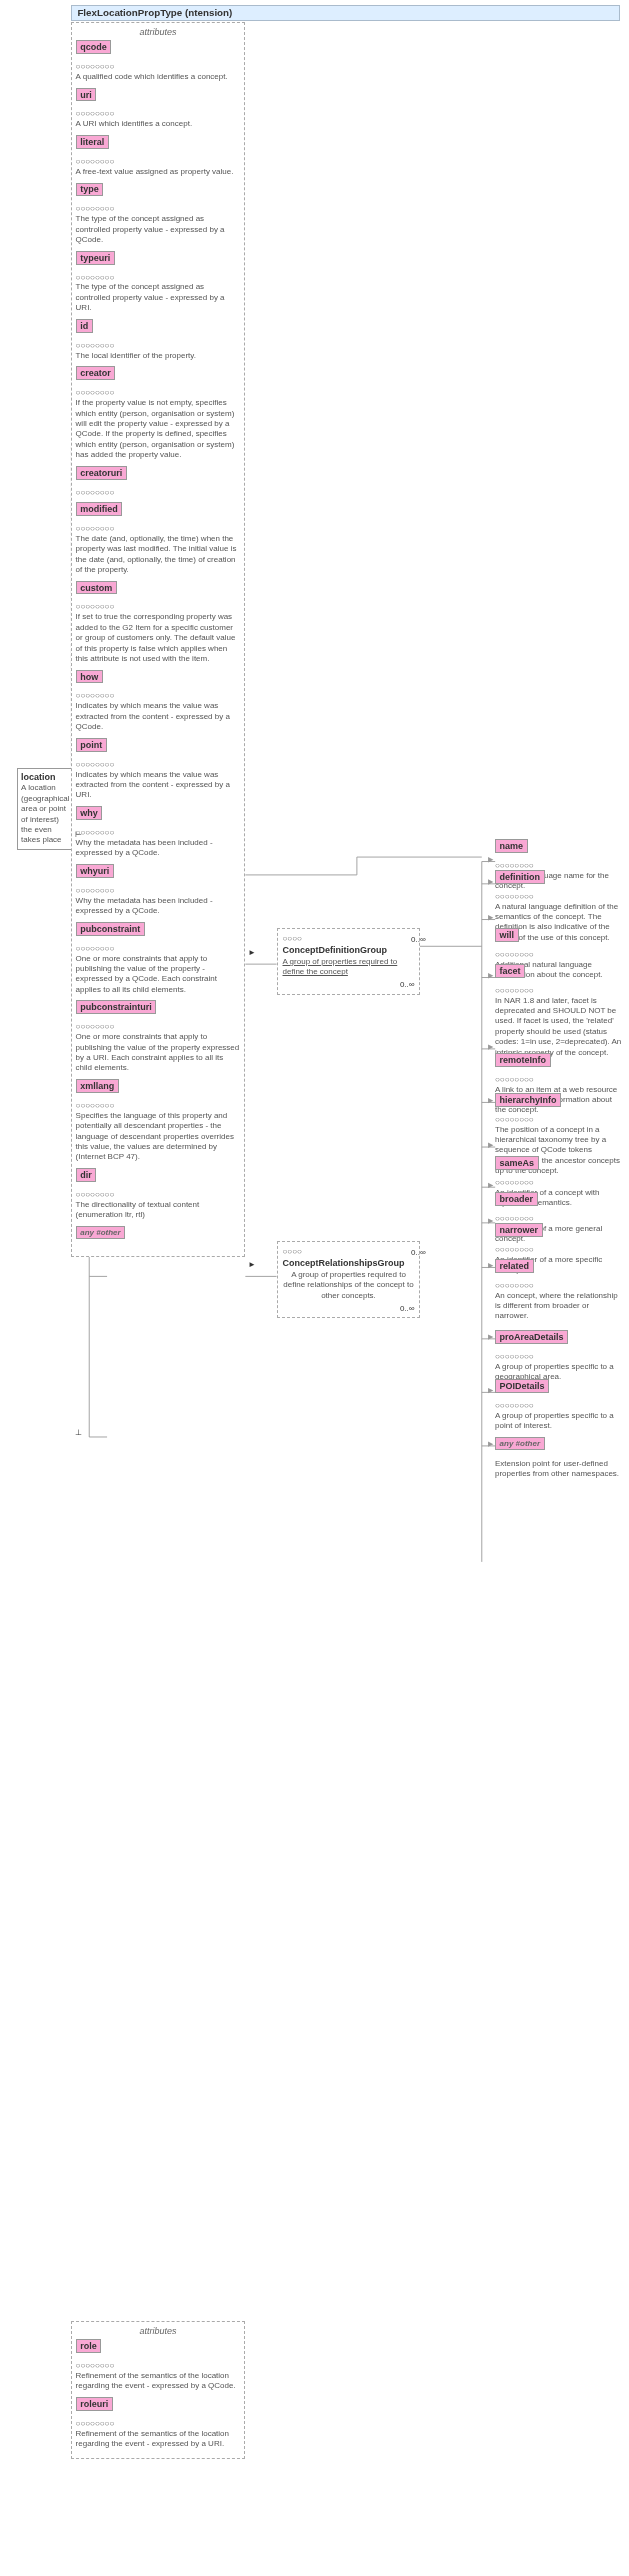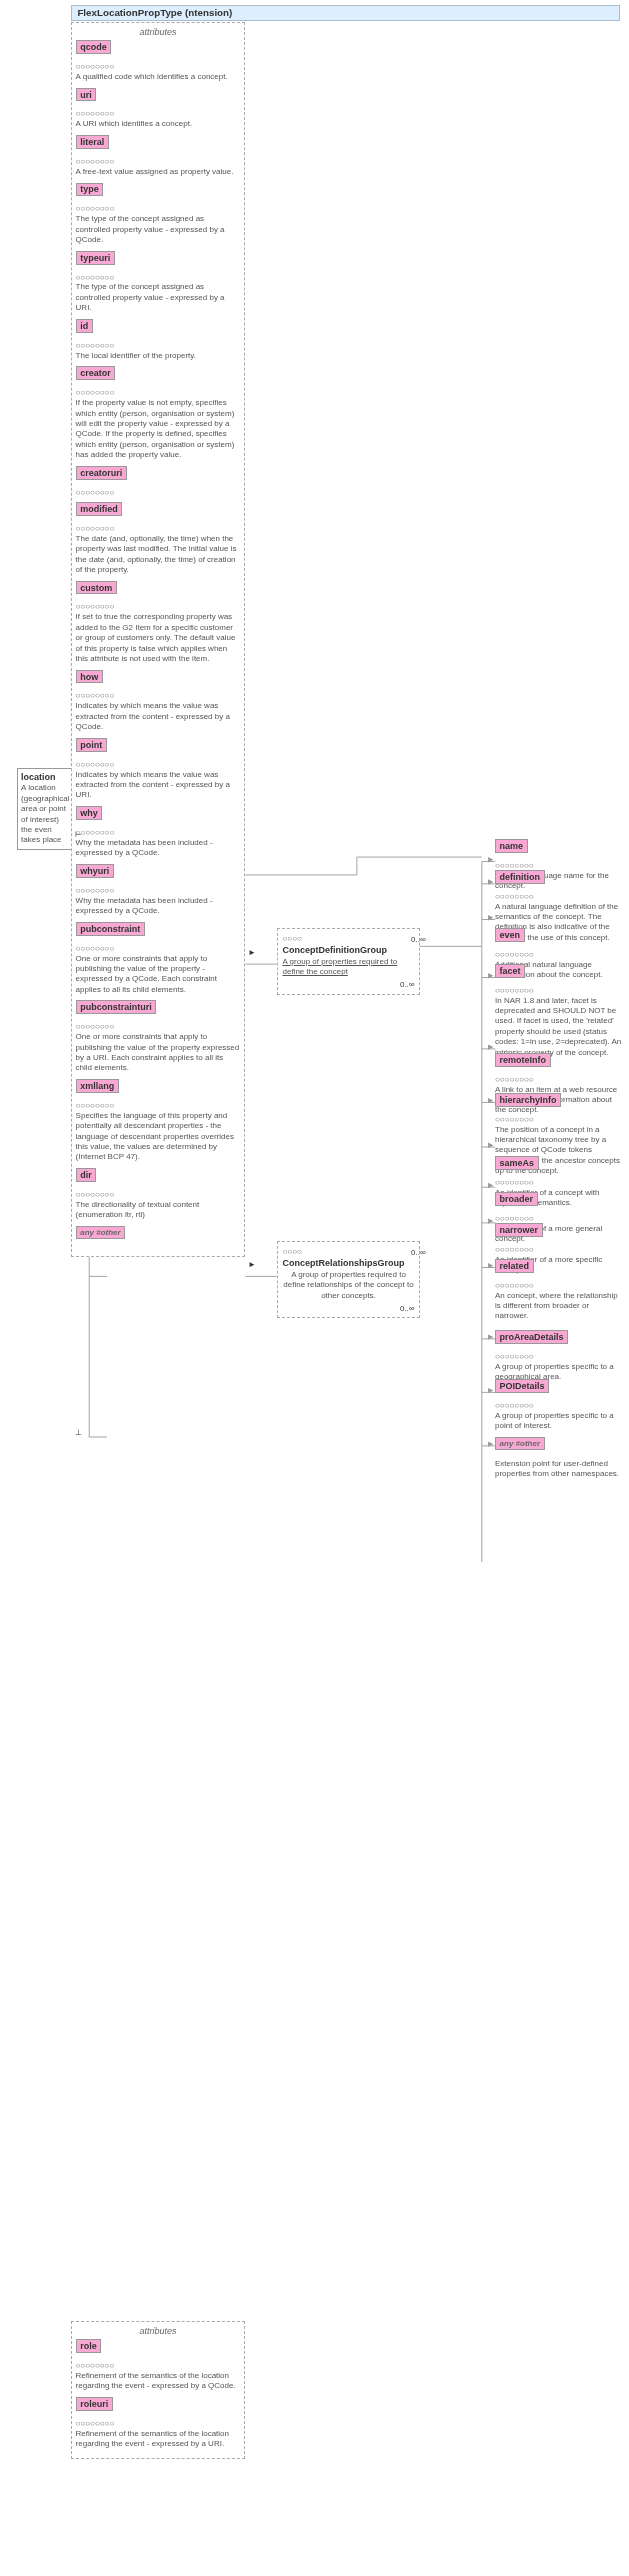--- a/index.html
+++ b/index.html
@@ -321,21 +321,21 @@
     <div class="attr-desc">A natural language name for the concept.</div>
   </div>
 
   <div style="position:absolute; top:870px; left:495px; width:129px;">
     <span class="attr-name">definition</span>
     <span class="attr-dots" style="font-size:8px; color:#666; display:block;">○○○○○○○○</span>
     <div class="attr-desc">A natural language definition of the semantics of the concept. The definition is also indicative of the scope of the use of this concept.</div>
   </div>
 
   <div style="position:absolute; top:928px; left:495px; width:129px;">
-    <span class="attr-name">even</span>
+    <span class="attr-name">will</span>
     <span class="attr-dots" style="font-size:8px; color:#666; display:block;">○○○○○○○○</span>
     <div class="attr-desc">Additional natural language information about the concept.</div>
   </div>
 
   <div style="position:absolute; top:964px; left:495px; width:129px;">
     <span class="attr-name">facet</span>
     <span class="attr-dots" style="font-size:8px; color:#666; display:block;">○○○○○○○○</span>
     <div class="attr-desc">In NAR 1.8 and later, facet is deprecated and SHOULD NOT be used. If facet is used, the 'related' property should be used (status codes: 1=in use, 2=deprecated). An intrinsic property of the concept.</div>
   </div>
 

